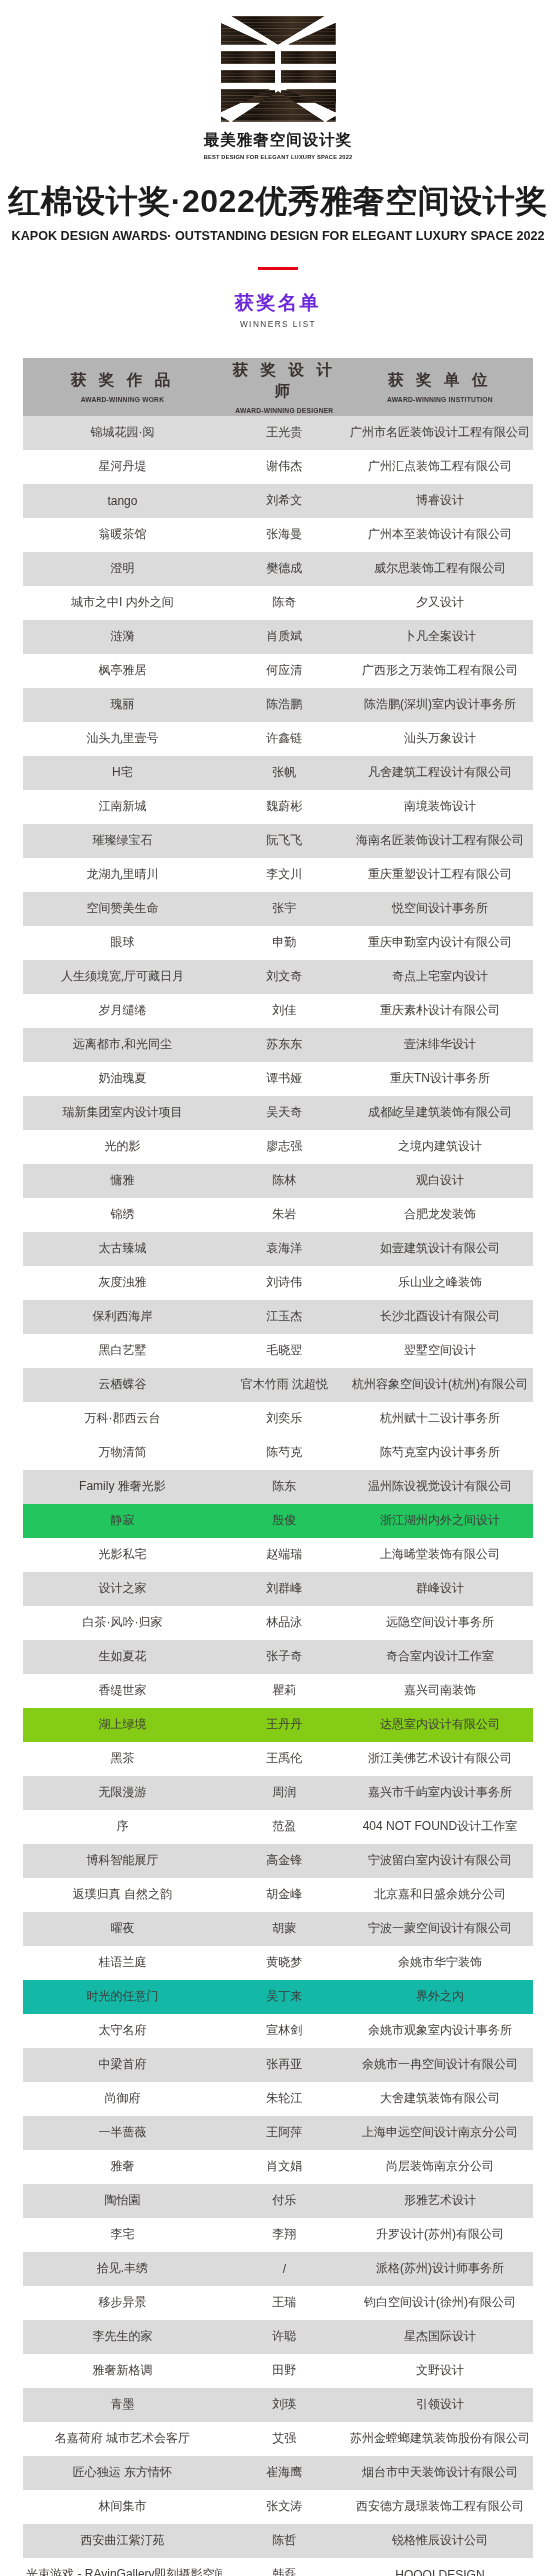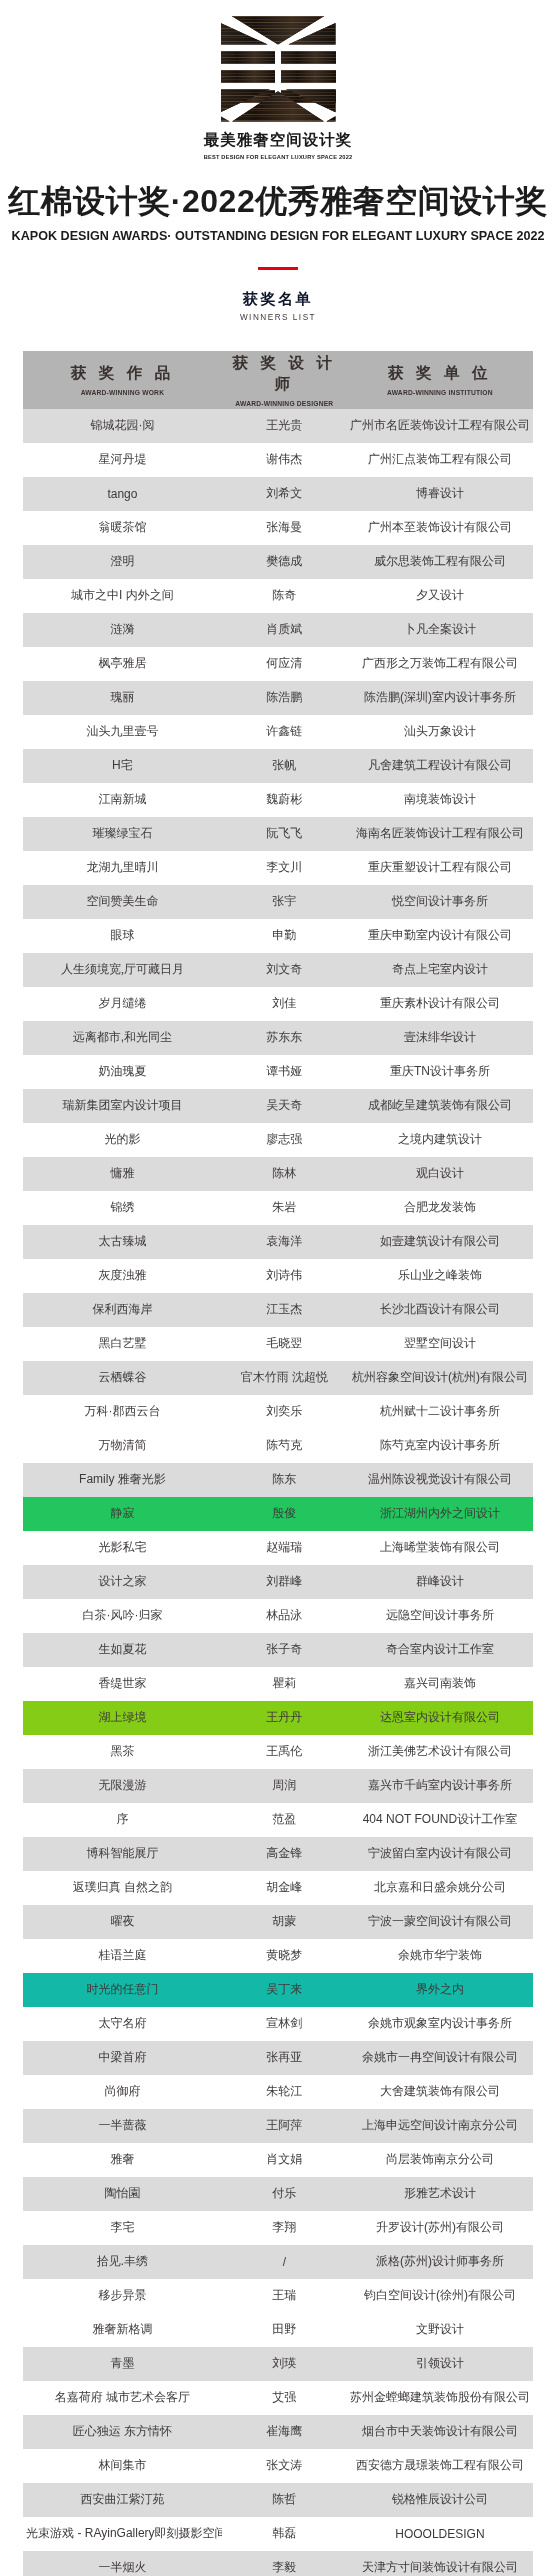--- a/index.html
+++ b/index.html
@@ -32,21 +32,21 @@
   .lm-bottom .sl { left:0; top:0; width:100%; height:100%; clip-path:polygon(0 84%, 8% 100%, 0 100%); }
   .lm-bottom .sr { left:0; top:0; width:100%; height:100%; clip-path:polygon(100% 84%, 100% 100%, 92% 100%); }
   .logo-cn { margin-top:8.8px; font-size:15.5px; font-weight:600; letter-spacing:1px; color:#1a1a1a; }
   .logo-en { margin-top:3.1px; font-size:5.7px; font-weight:600; letter-spacing:0.2px; color:#1a1a1a; }
 
   .main-title { margin-top:19.6px; text-align:center; font-size:32px; font-weight:600; letter-spacing:0.5px; color:#1c1c1c; }
   .main-title-en { margin-top:4.1px; text-align:center; font-size:13px; font-weight:600; color:#1c1c1c; transform:scaleX(.97); }
 
   .red-divider { width:40px; height:3.1px; margin:24px auto 0; }
 
-  .section-title { margin-top:19.6px; text-align:center; font-size:15px; font-weight:700; letter-spacing:2.6px; color:#0f172a; }
+  .section-title { margin-top:19.6px; text-align:center; font-size:19px; font-weight:700; letter-spacing:2.6px; color:#6d28d9; }
   .section-sub { margin-top:4.1px; text-align:center; font-size:8.2px; font-weight:500; letter-spacing:1.5px; color:#3e3a39; }
 
   
   .table-wrap { width:510px; margin:29px auto 0; }
   table { width:100%; border-collapse:collapse; table-layout:fixed; }
   col.c1 { width:39%; } col.c2 { width:24.5%; } col.c3 { width:36.5%; }
   thead th { height:58px; font-weight:400; vertical-align:middle; }
   .th-cn { font-size:15.5px; font-weight:700; letter-spacing:4.1px; color:#3a3230; }
   .th-en { margin-top:5.2px; font-size:6.7px; font-weight:600; letter-spacing:0.2px; color:#3a3230; }
   tbody td { height:34px; text-align:center; vertical-align:middle; font-size:12px; color:#3e3a39; padding:0 3.1px; overflow:hidden; white-space:nowrap; }
@@ -394,20 +394,25 @@
           <tr style="background: rgb(219, 219, 219);">
             <td>拾见.丰绣</td>
             <td>/</td>
             <td>派格(苏州)设计师事务所</td>
           </tr>
           <tr>
             <td>移步异景</td>
             <td>王瑞</td>
             <td>钧白空间设计(徐州)有限公司</td>
           </tr>
+          <tr style="background: rgb(219, 219, 219);">
+            <td>李先生的家</td>
+            <td>许聪</td>
+            <td>星杰国际设计</td>
+          </tr>
           <tr>
             <td>雅奢新格调</td>
             <td>田野</td>
             <td>文野设计</td>
           </tr>
           <tr style="background: rgb(219, 219, 219);">
             <td>青墨</td>
             <td>刘瑛</td>
             <td>引领设计</td>
           </tr>

